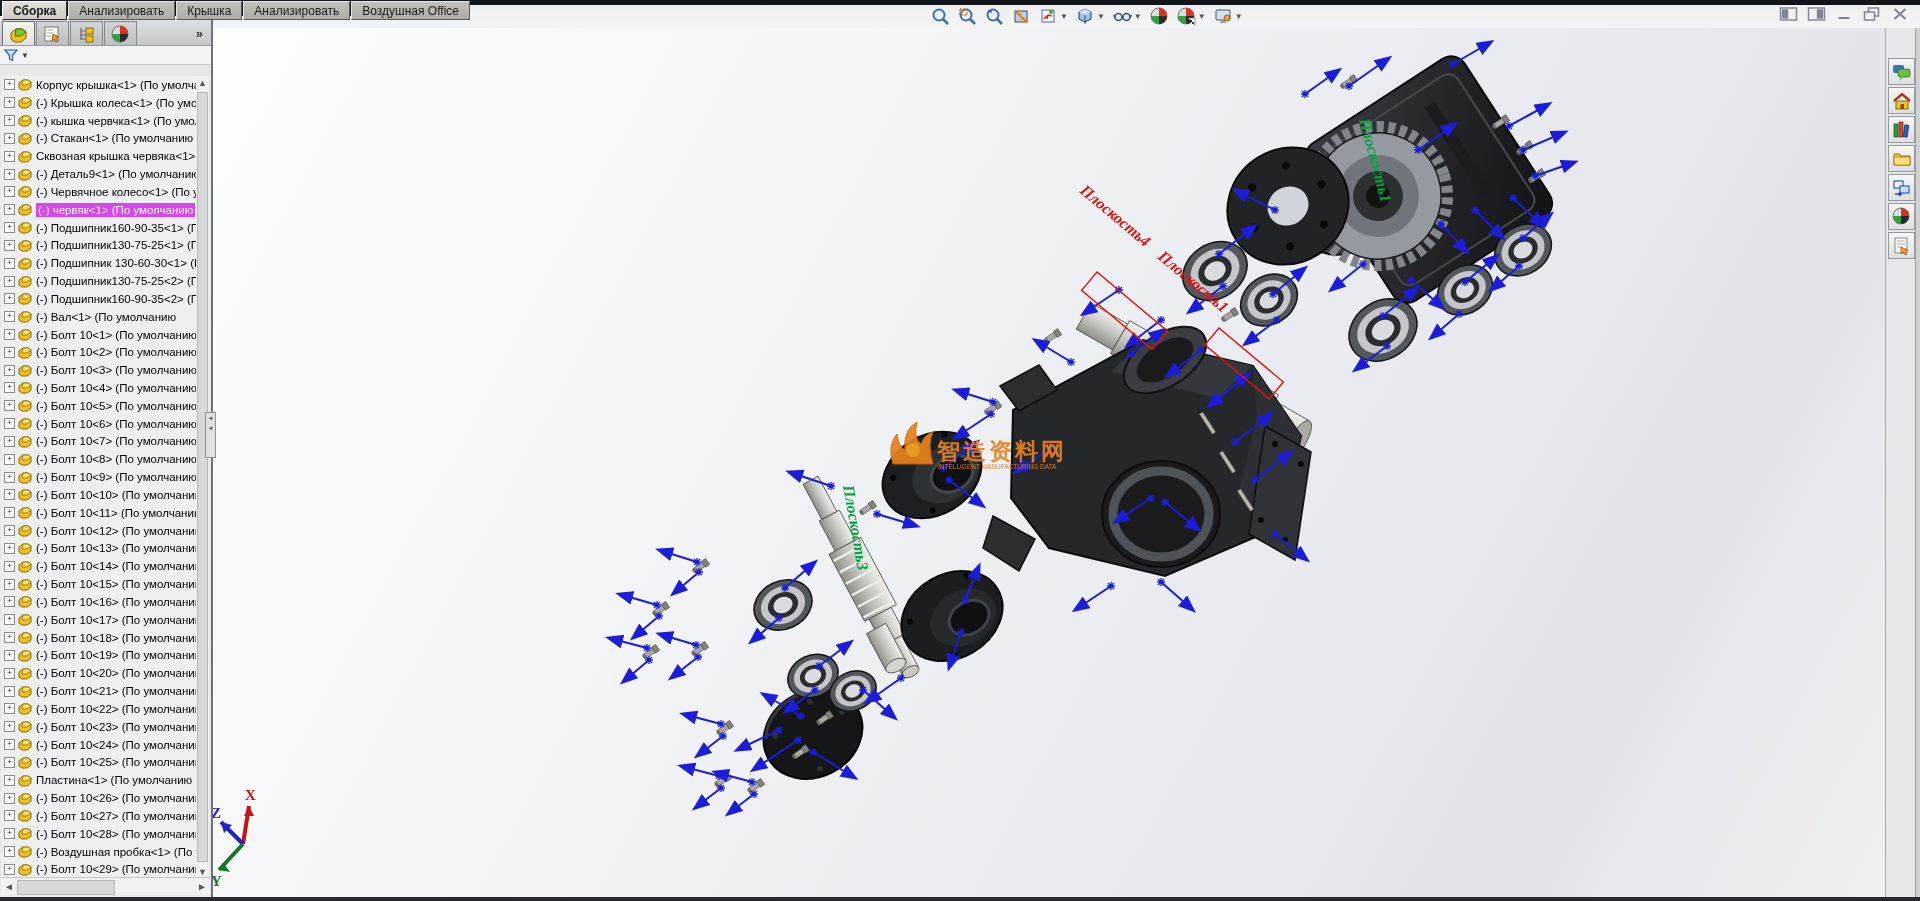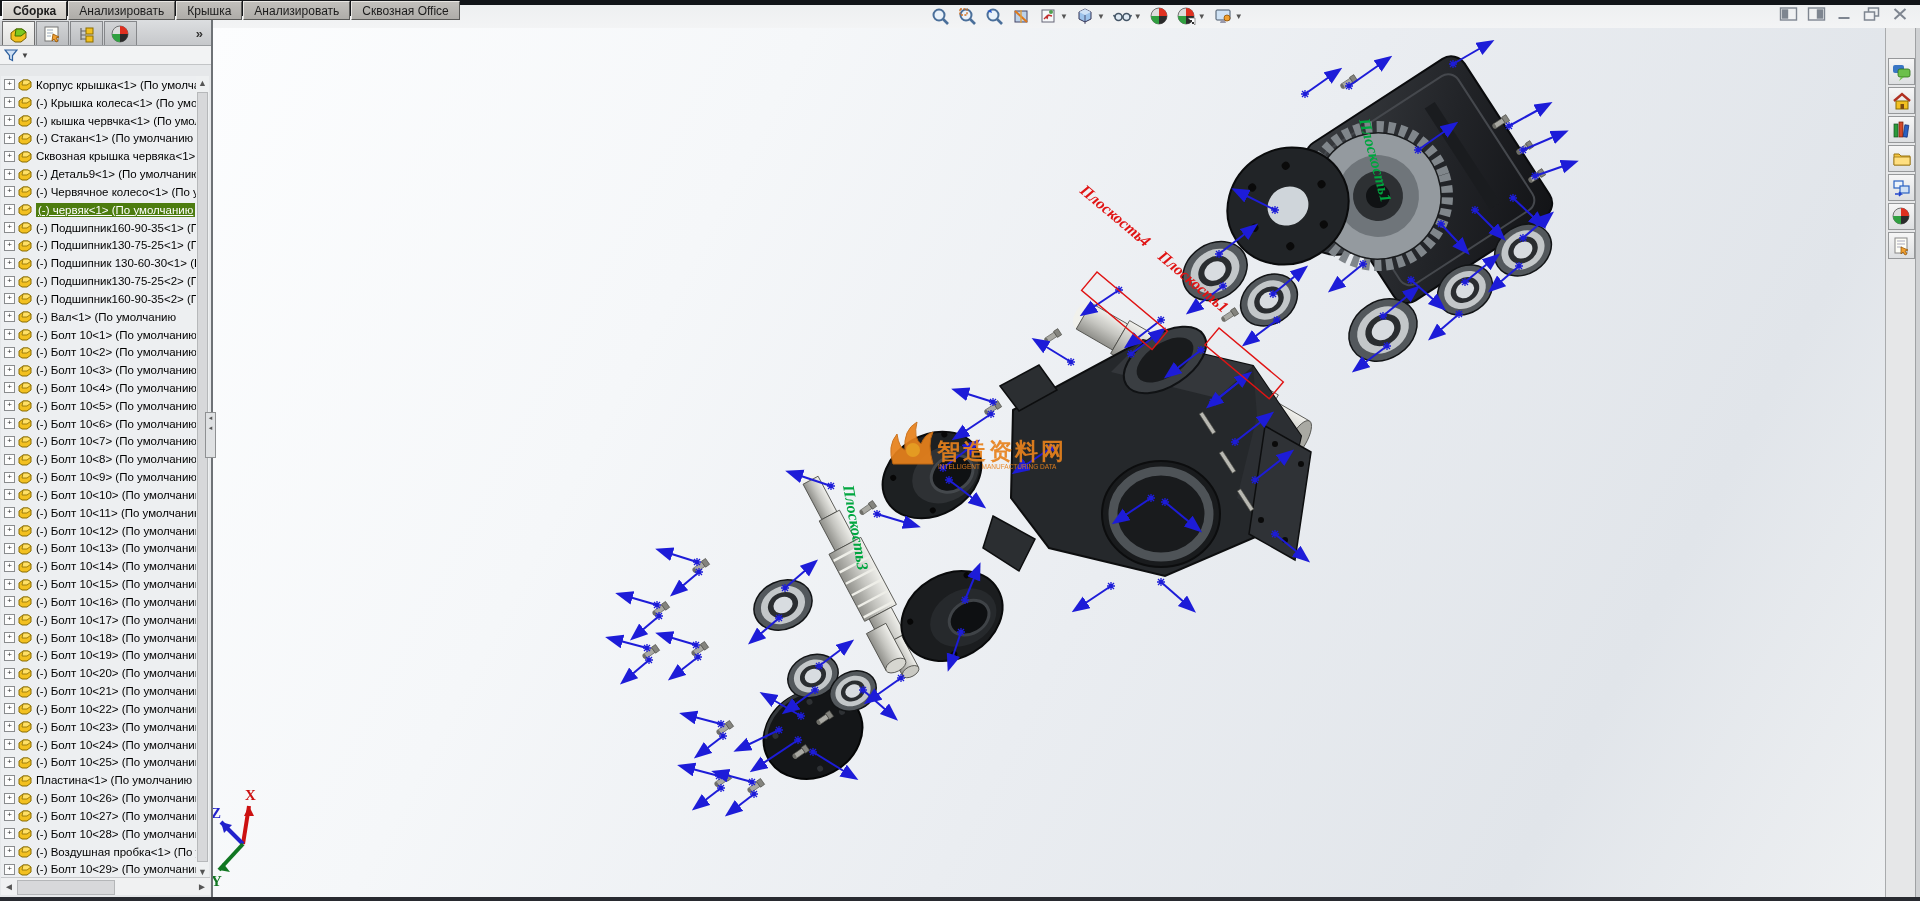--- a/index.html
+++ b/index.html
@@ -36,21 +36,21 @@
   #filterbar{position:absolute;left:0;top:26px;width:100%;height:19px;background:#f2f3f4;
     border-bottom:1px solid #c3c5c7;display:flex;align-items:center;padding-left:4px;box-sizing:border-box;}
   #filterbar svg{width:14px;height:13px;}
   #filtercaret{font-size:8px;color:#444;margin-left:3px;}
   #tree{position:absolute;left:1px;top:56px;width:196px;height:803px;background:#edeff1;overflow:hidden;}
   .trow{height:17.84px;display:flex;align-items:center;white-space:nowrap;padding-left:3px;}
   .texp{width:9px;height:9px;border:1px solid #8a8c8e;background:#fdfdfd;font-size:8px;line-height:7px;
     text-align:center;color:#333;flex:0 0 auto;margin-right:3px;}
   .ticon{flex:0 0 auto;margin-right:3px;}
   .tlabel{font-size:11.5px;color:#000;overflow:hidden;}
-  .trow.sel .tlabel{background:#4d7c0f;color:#fff;padding:1px 2px;text-decoration:underline;}
+  .trow.sel .tlabel{background:#d946ef;color:#fff;padding:1px 2px;}
   #vscroll{position:absolute;right:2px;top:56px;width:13px;height:803px;background:#eef0f1;}
   #vthumb{position:absolute;left:1px;top:16px;width:11px;height:770px;background:#d7d8da;border:1px solid #b6b8ba;box-sizing:border-box;}
   .sarrow{position:absolute;left:0;width:13px;height:14px;font-size:9px;color:#555;text-align:center;line-height:14px;}
   #hscroll{position:absolute;left:1px;bottom:2px;width:209px;height:17px;background:#f0f1f2;border-top:1px solid #c6c8ca;}
   #hthumb{position:absolute;left:16px;top:2px;width:96px;height:13px;background:#d7d8da;border:1px solid #b4b6b8;}
   .harrow{position:absolute;top:1px;width:14px;height:15px;font-size:10px;color:#555;text-align:center;line-height:15px;}
   #splitter{position:absolute;left:205px;top:412px;width:9px;height:44px;background:#dfe1e3;
     border:1px solid #8f9193;font-size:7px;color:#555;line-height:10px;text-align:center;z-index:5;}
   
   #taskpane{position:absolute;right:0;top:28px;width:34px;height:869px;background:#e6e7e8;
@@ -70,21 +70,21 @@
 
 <div id="app">
 
   <div id="topstrip">
     <div id="topedge"></div>
     <div id="tabbar">
         <div class="cmdtab active">Сборка</div>
         <div class="cmdtab">Анализировать</div>
         <div class="cmdtab">Крышка</div>
         <div class="cmdtab">Анализировать</div>
-        <div class="cmdtab">Сквозная Office</div>
+        <div class="cmdtab">Воздушная Office</div>
       </div>
     <div id="hud">
         <div class="hudbtn">
           <svg viewBox="0 0 19 19">
             <use href="#ic-mag"></use>
           </svg>
         </div>
         <div class="hudbtn">
           <svg viewBox="0 0 19 19">
             <use href="#ic-magarea"></use>

